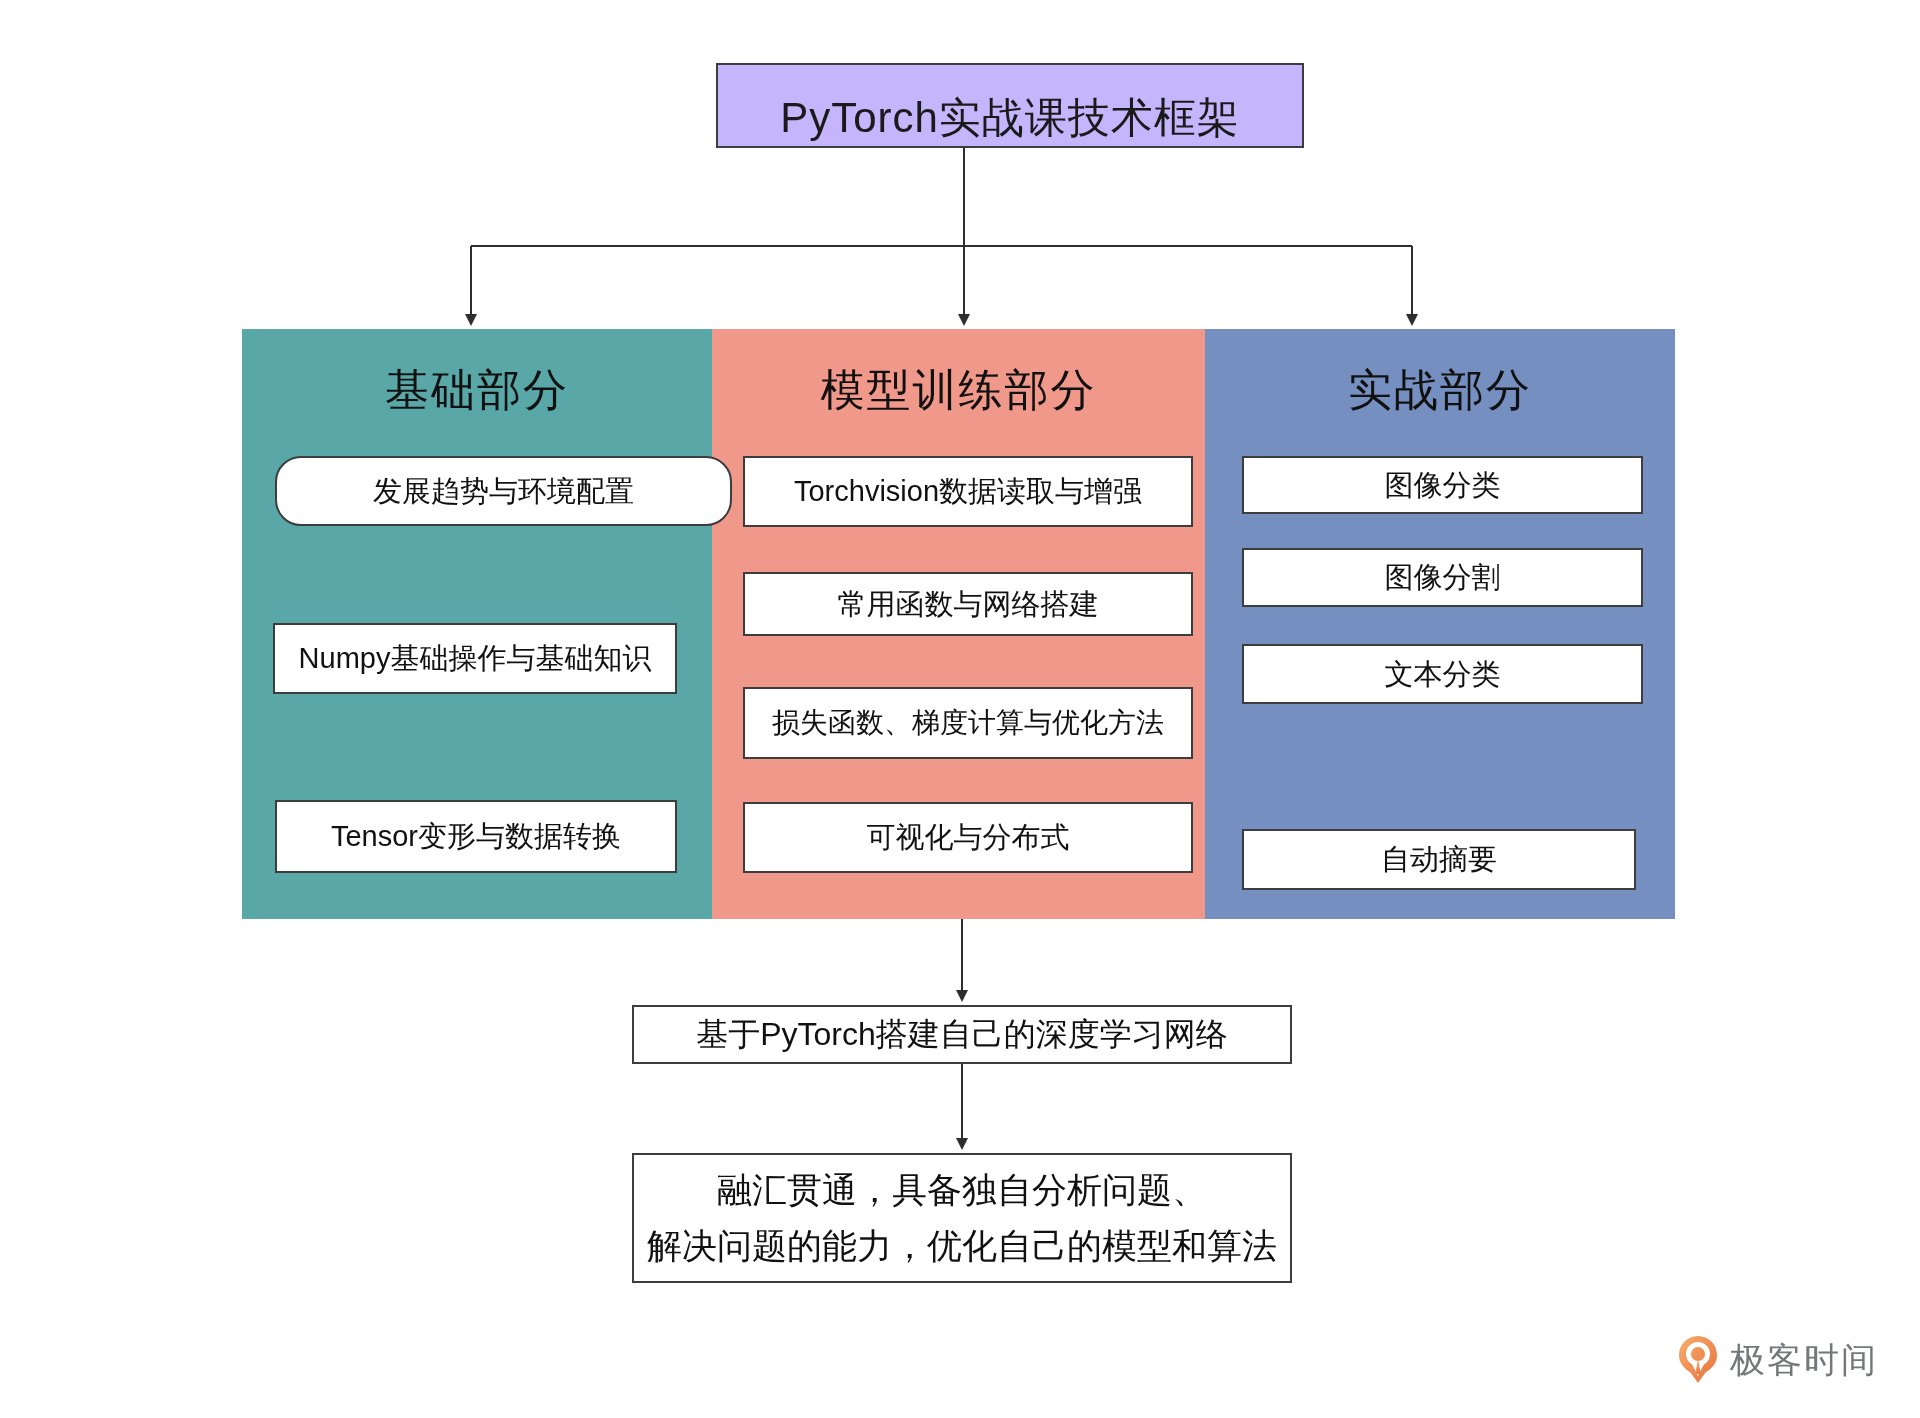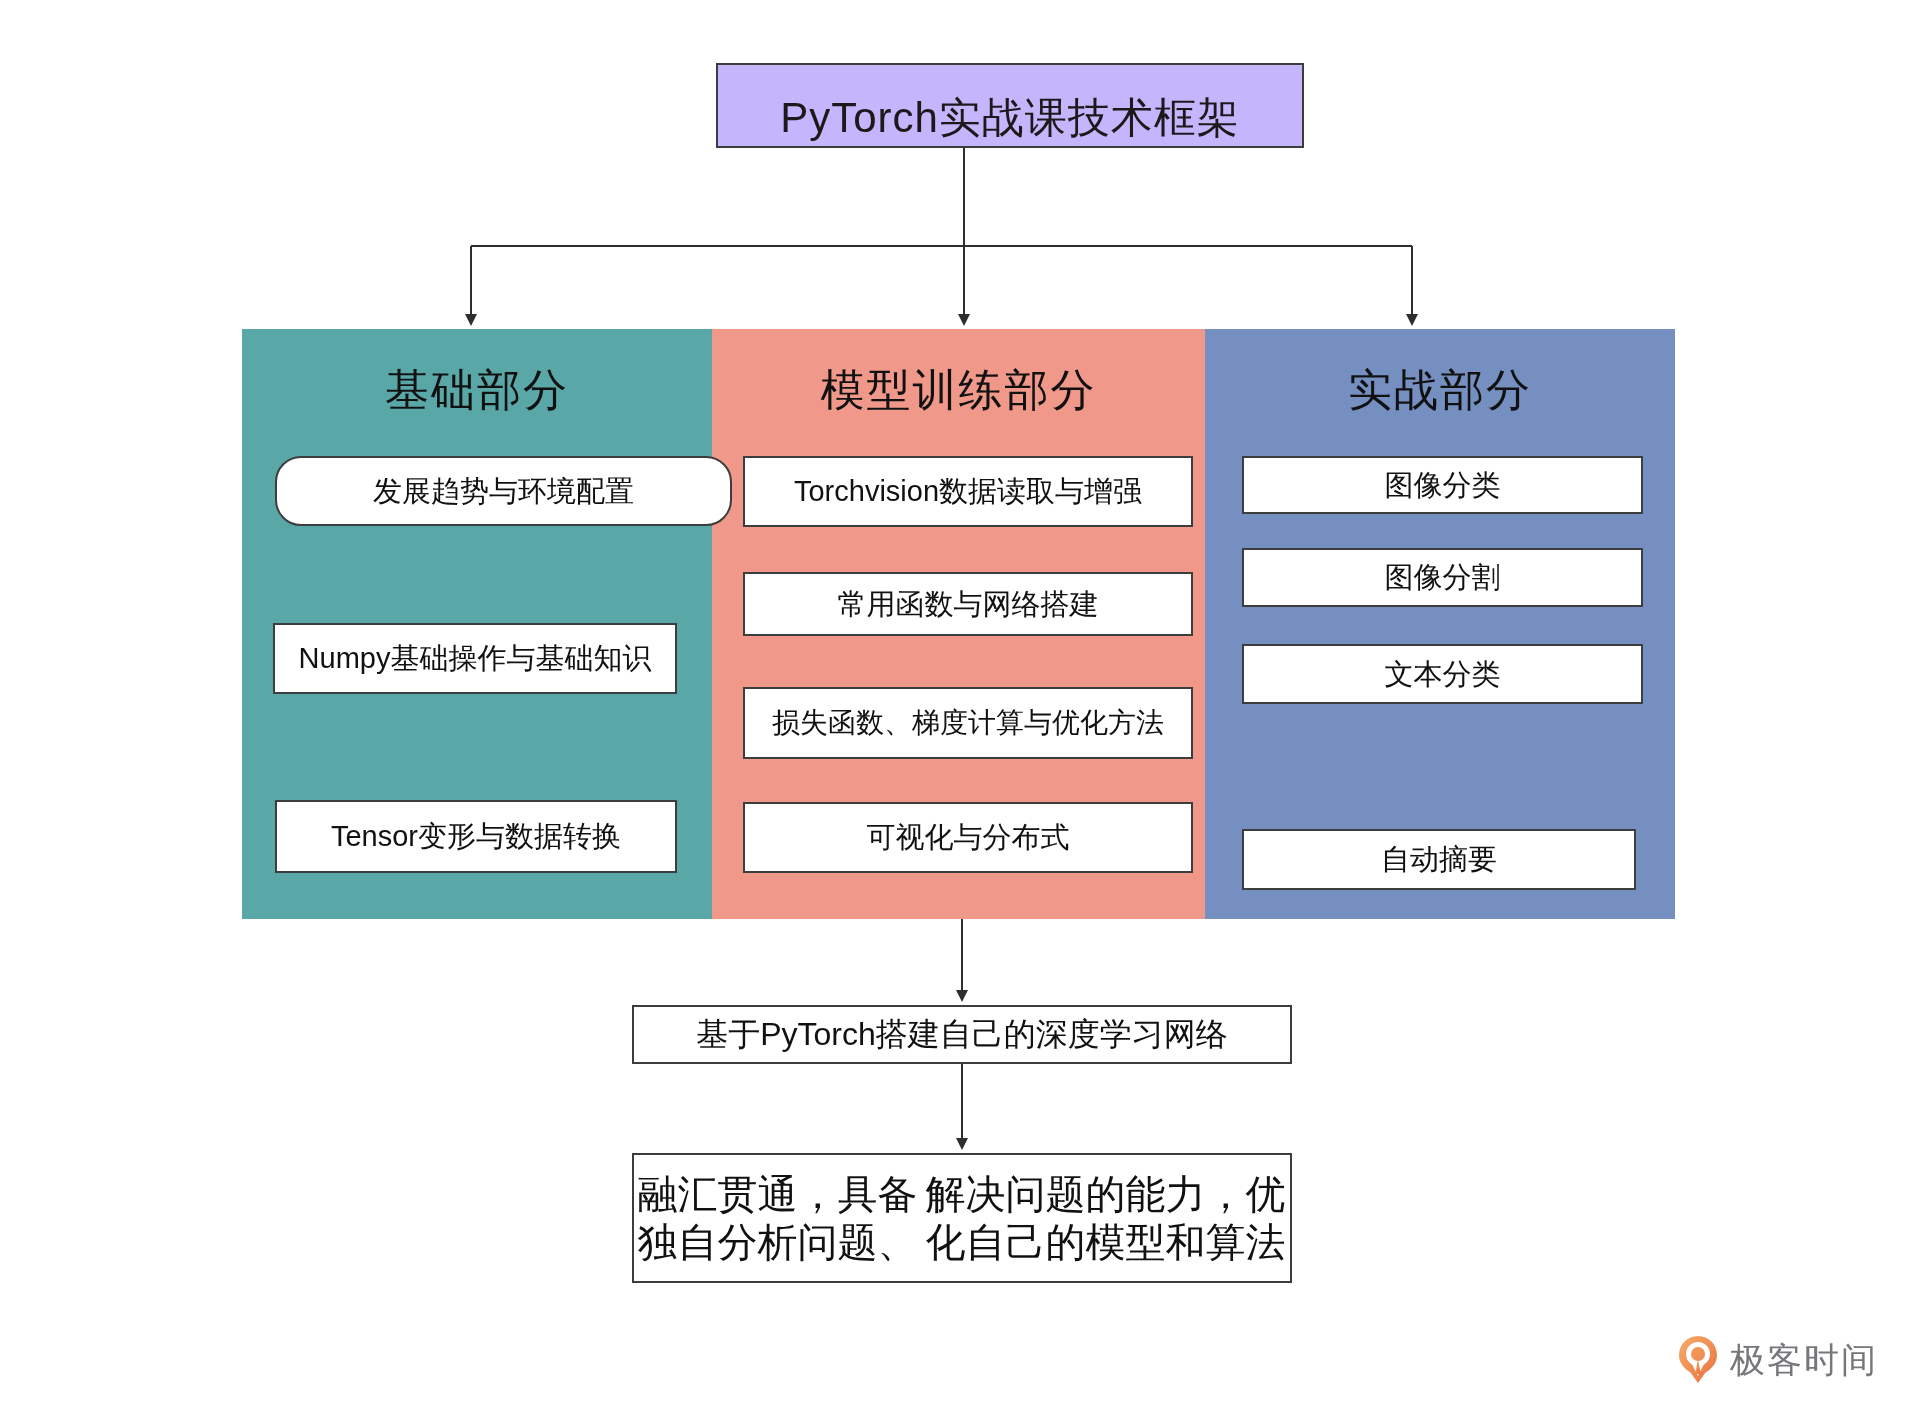--- a/index.html
+++ b/index.html
@@ -40,21 +40,21 @@
   .n-r1 { left:1242px; top:456px;  width:401px; height:58px; }
   .n-r2 { left:1242px; top:548px;  width:401px; height:59px; }
   .n-r3 { left:1242px; top:644px;  width:401px; height:60px; }
   .n-r4 { left:1242px; top:737px;  width:401px; height:59px; }
   .n-r5 { left:1242px; top:829px;  width:394px; height:61px; }
   .n-build {
     left:632px; top:1005px; width:660px; height:59px; font-size:32px;
   }
   .n-final {
     left:632px; top:1153px; width:660px; height:130px;
-    flex-direction:row; justify-content:space-evenly; font-size:40px;
+    flex-direction:column; justify-content:space-evenly; font-size:35px;
   }
 
   .brand {
     position:absolute; left:1678px; top:1334px; height:52px;
     display:flex; align-items:center; gap:12px;
   }
   .brand-text { font-size:35px; color:#75777A; letter-spacing:2px; }
 </style>
 </head>
 <body>

